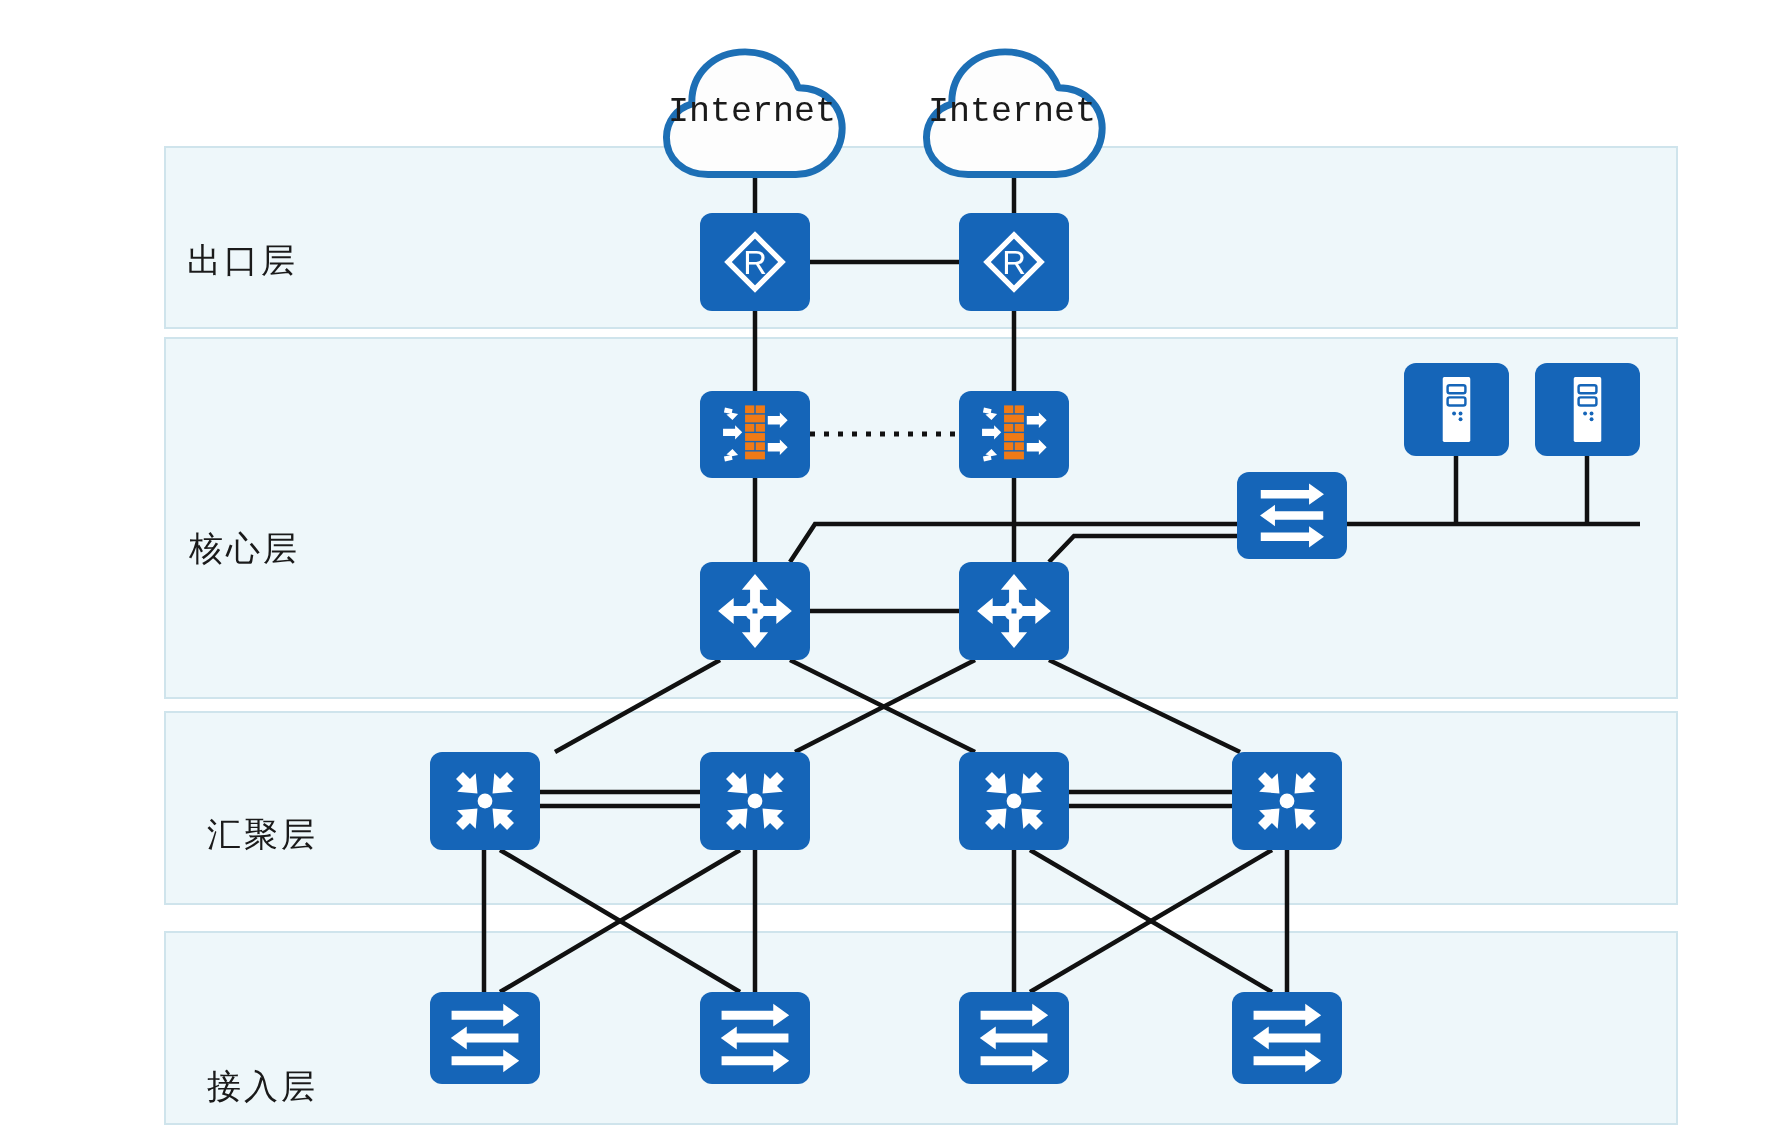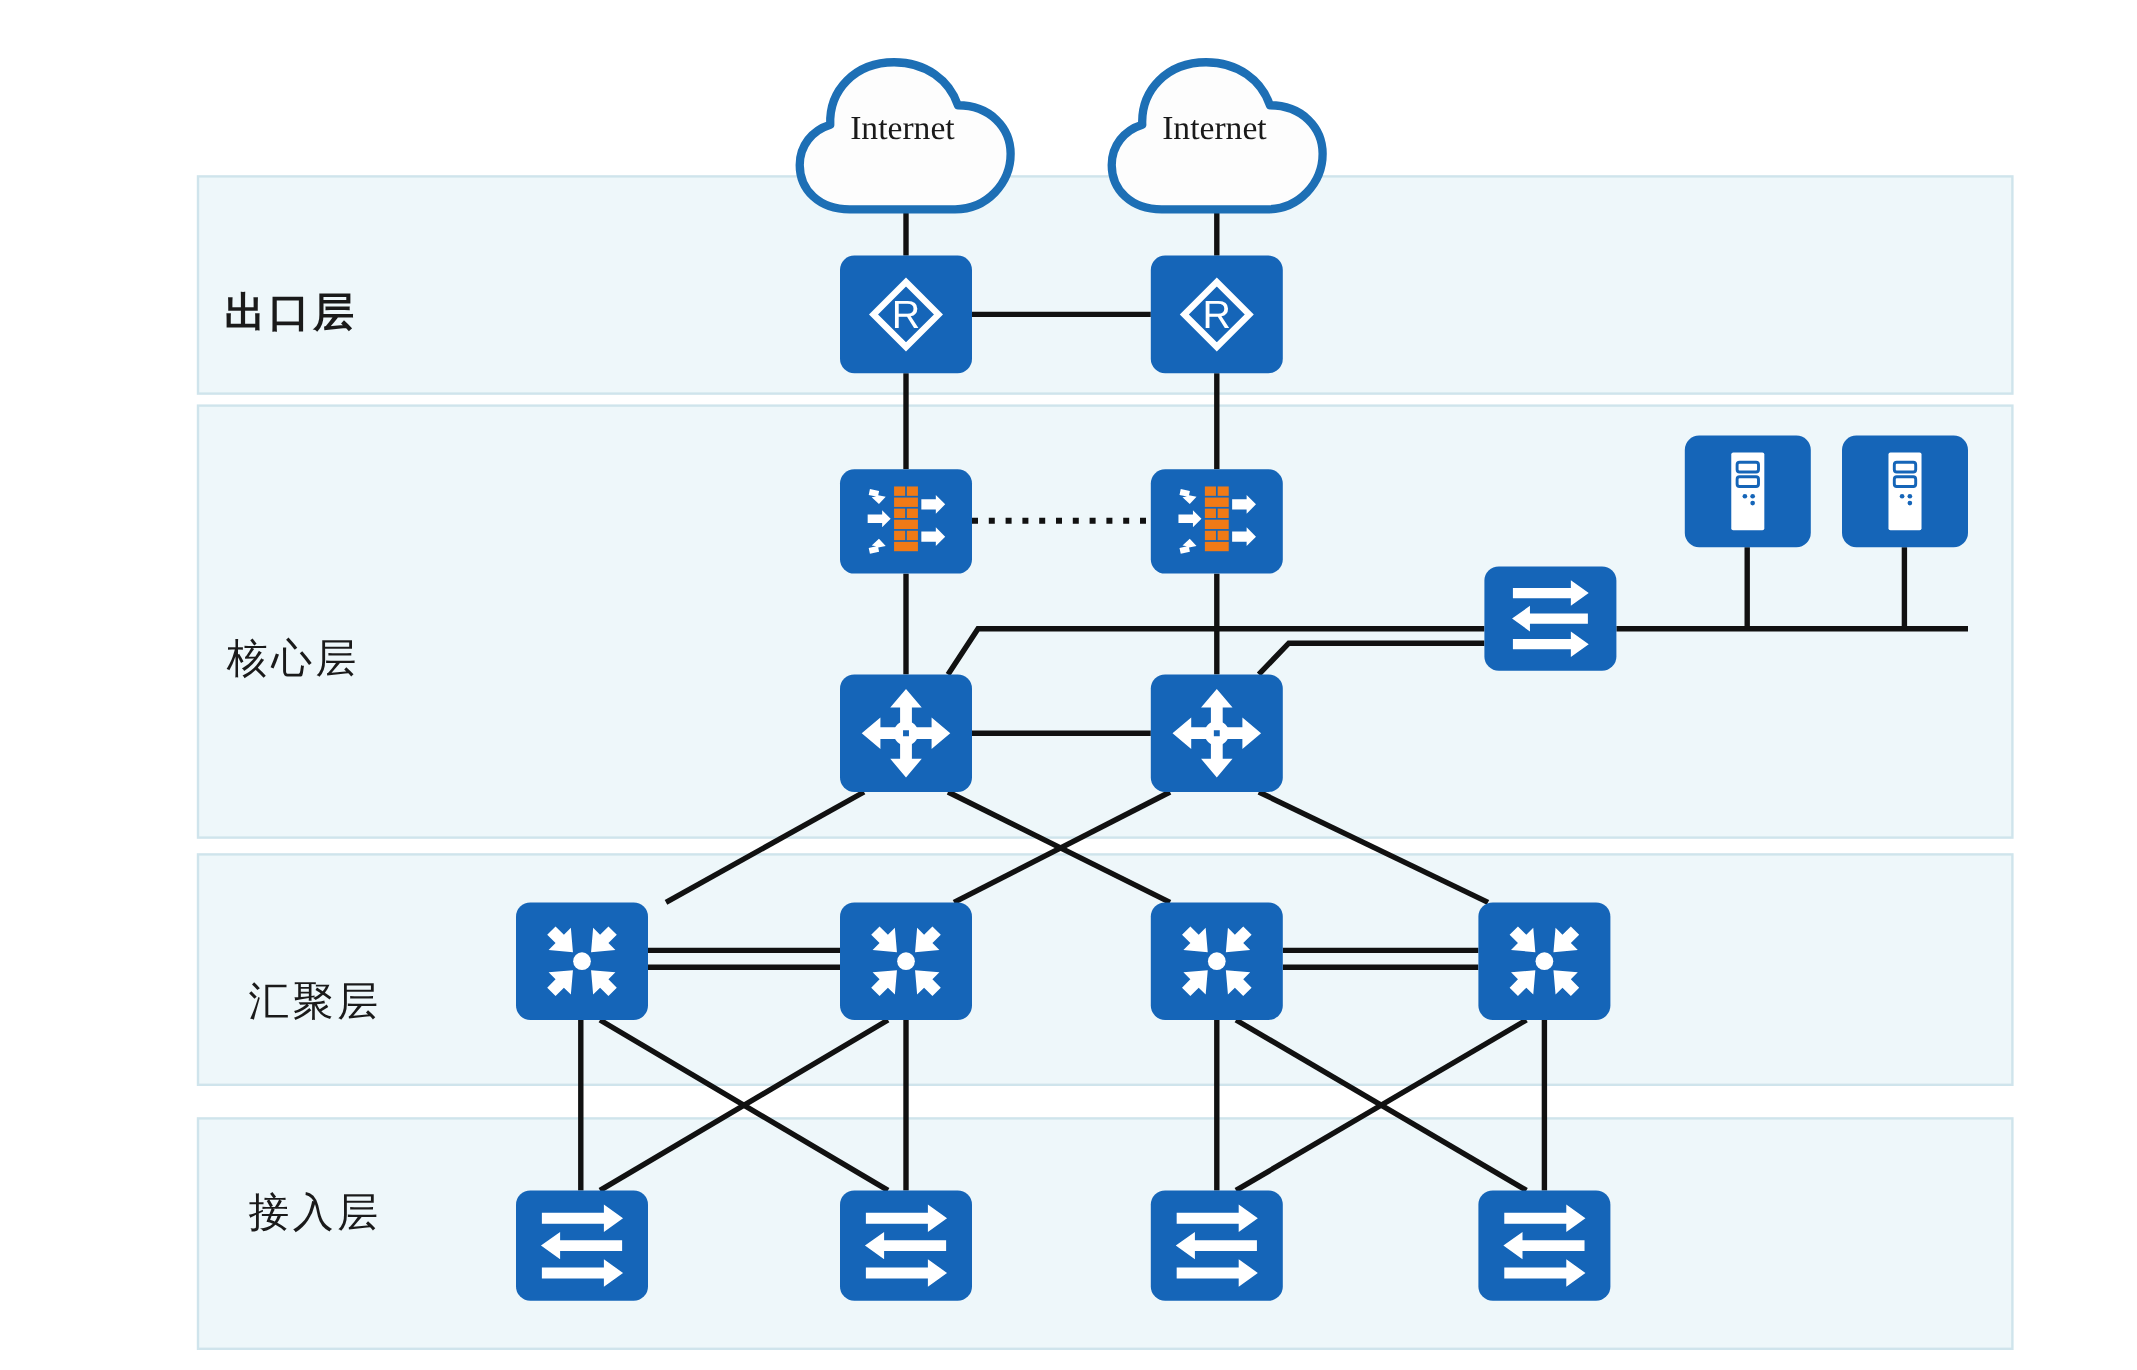--- a/index.html
+++ b/index.html
@@ -1,20 +1,20 @@
 <!DOCTYPE html>
 <html><head>
 <meta charset="utf-8">
 <style>
   html,body{margin:0;padding:0;background:#ffffff;}
   body{width:1781px;height:1142px;font-family:"Liberation Sans","DejaVu Sans",sans-serif;overflow:hidden;}
   #stage{position:relative;width:1781px;height:1142px;background:#ffffff;}
   #svgroot{position:absolute;inset:0;width:1781px;height:1142px;}
   .layer-label{position:absolute;color:#1a1a1a;font-size:34px;letter-spacing:3px;white-space:nowrap;}
-  .cloud-label{position:absolute;font-family:Liberation Serif, serif;font-size:28px;color:#1a1a1a;white-space:nowrap;text-align:center;}
+  .cloud-label{position:absolute;font-family:Liberation Mono, monospace;font-size:35px;color:#1a1a1a;white-space:nowrap;text-align:center;}
 </style>
 </head>
 <body>
 
 <div id="stage">
   <svg id="svgroot" viewBox="0 0 1781 1142" xmlns="http://www.w3.org/2000/svg">
     <defs>
 
       <symbol id="ico-router" viewBox="0 0 100 100">
         <g fill="none" stroke="#ffffff" stroke-width="6.5" stroke-linejoin="miter">
@@ -224,22 +224,22 @@
         </g>
       </g>
 
     <g id="clouds">
         <use href="#ico-cloud" x="636" y="38" width="232" height="148"></use>
         <use href="#ico-cloud" x="896" y="38" width="232" height="148"></use>
       </g>
   </svg>
 
   <div id="labels">
-      <div class="layer-label" style="left: 187px; top: 238px; font-weight: bold;">出口层</div>
+      <div class="layer-label" style="left: 187px; top: 238px;">出口层</div>
       <div class="layer-label" style="left: 189px; top: 526px;">核心层</div>
       <div class="layer-label" style="left: 207px; top: 812px;">汇聚层</div>
-      <div class="layer-label" style="left: 207px; top: 988px;">接入层</div>
+      <div class="layer-label" style="left: 207px; top: 1064px;">接入层</div>
     </div>
   <div id="cloudlabels">
       <div class="cloud-label" style="left: 642px; top: 92px; width: 220px;">Internet</div>
       <div class="cloud-label" style="left: 902px; top: 92px; width: 220px;">Internet</div>
     </div>
 </div>
 
 </body></html>

